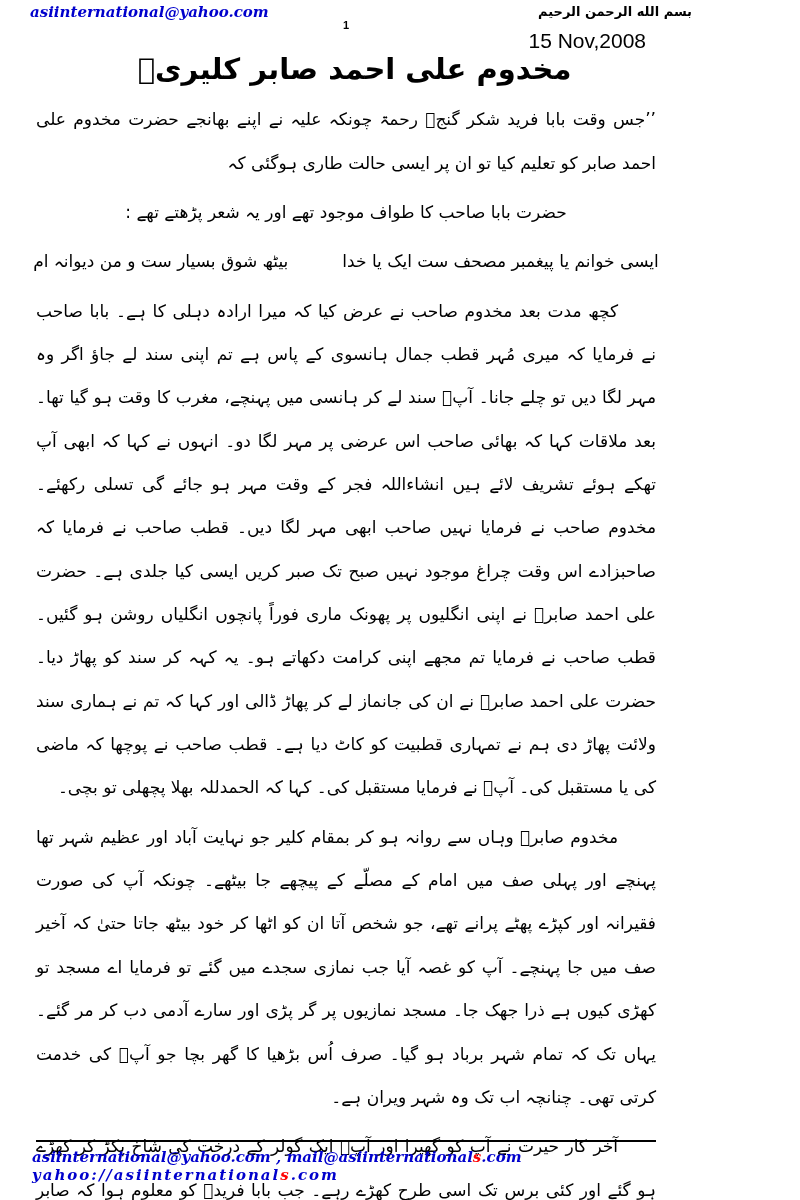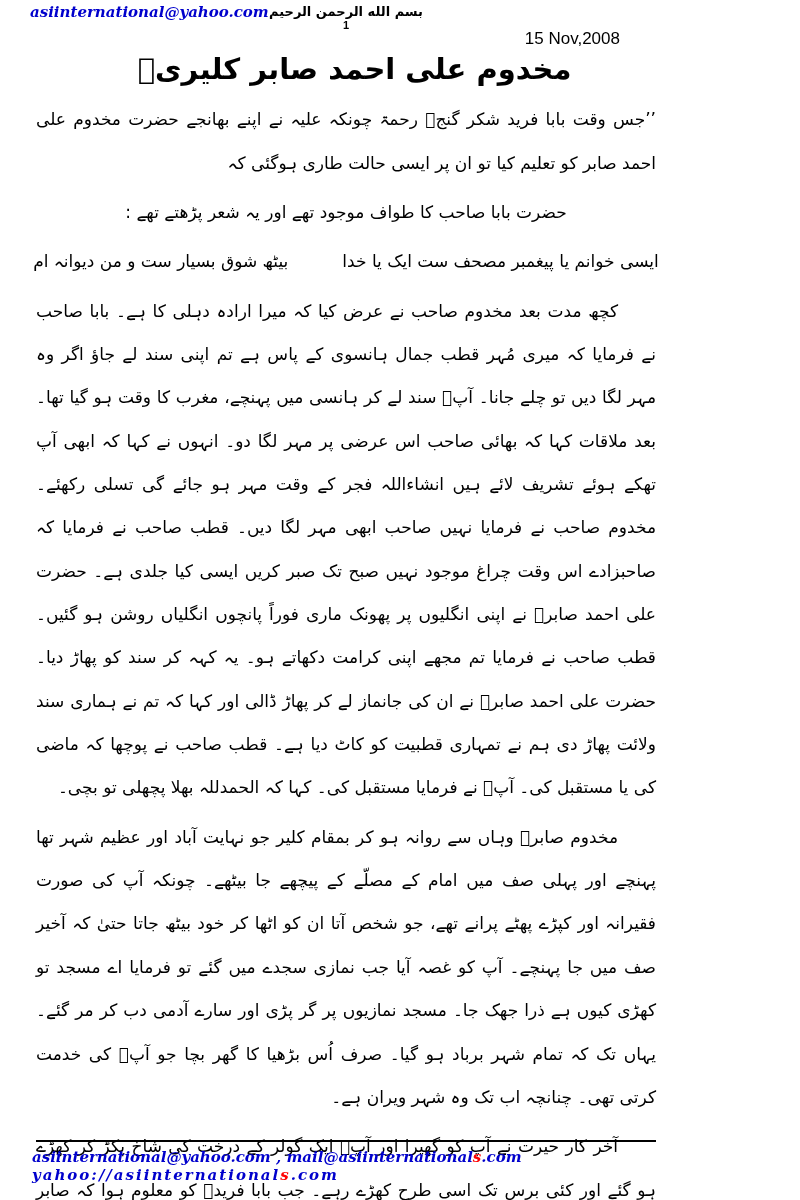--- a/index.html
+++ b/index.html
@@ -15,31 +15,31 @@
   }
   
   .header-email {
     position: absolute; top: 3px; left: 30px;
     color: #0000cc;
     font-family: "DejaVu Serif", serif;
     font-style: italic; font-weight: bold;
     font-size: 15px; text-decoration: none;
   }
   .bismillah {
-    text-align: center; direction: rtl;
+    text-align: right; direction: rtl;
     font-size: 13px; font-weight: bold;
     padding-top: 4px; line-height: 1.2;
   }
   .page-number {
     text-align: center; font-size: 11px; font-weight: bold;
     line-height: 1; font-family: "Liberation Sans", sans-serif;
   }
   .date {
-    position: absolute; top: 29px; right: 72px;
-    font-size: 17px; font-family: "Liberation Sans", sans-serif;
+    position: absolute; top: 29px; right: 46px;
+    font-size: 21px; font-family: "Liberation Sans", sans-serif;
   }
   .doc-title {
     direction: rtl; text-align: center;
     font-size: 29px; font-weight: bold;
     margin: 20px 0 0 17px; line-height: 1.3;
   }
   
   .doc-body {
     direction: rtl;
     padding: 10px 36px 0 36px;

